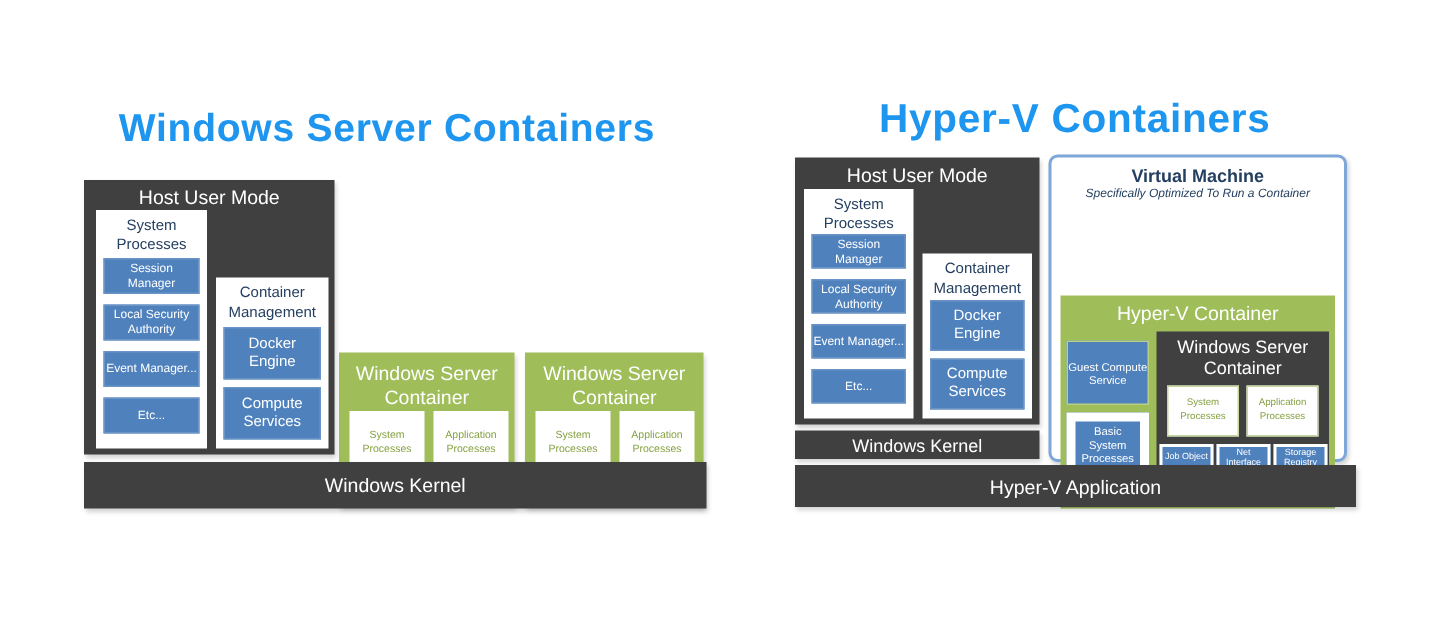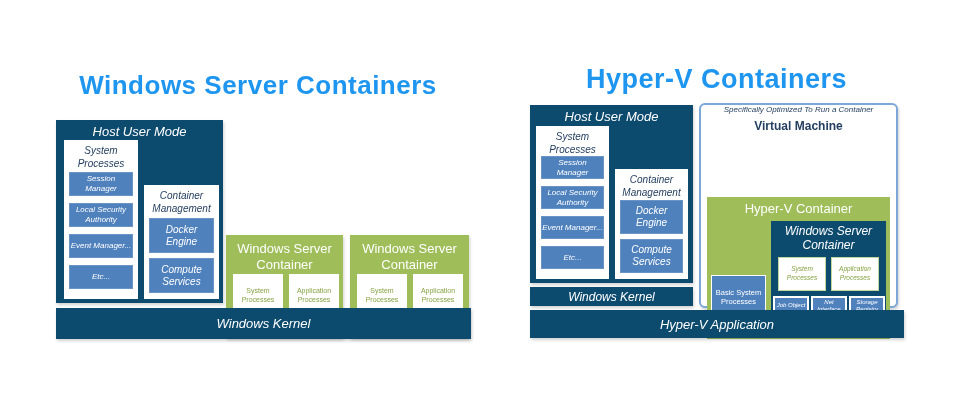--- a/index.html
+++ b/index.html
@@ -5,21 +5,21 @@
   * { margin:0; padding:0; box-sizing:border-box; }
   body { background:#ffffff; }
   .canvas {
     position:relative; width:960px; height:420px; background:#ffffff;
     font-family:"Liberation Sans", sans-serif; overflow:hidden;
   }
   .abs { position:absolute; }
   .heading {
     font-weight:700; color:#1e96f0; text-align:center; letter-spacing:0.5px;
   }
-  .blue { background:#0c4a6e; color:#ffffff;font-style:italic; }
+  .blue { background:#404040; color:#ffffff; }
   .green { background:#9fbd59; color:#ffffff;margin-top:35px; }
   .whitebox { background:#ffffff; }
   .shadow { box-shadow:1px 2px 3px rgba(0,0,0,0.18); }
   .center { display:flex; align-items:center; justify-content:center; text-align:center; }
   .navy-title { color:#243f60; text-align:center; font-size:10px; line-height:1.25; padding-top:5px; }
   .item {
     background:#4f81bd; color:#ffffff; font-size:8px; line-height:1.2;
     display:flex; align-items:center; justify-content:center; text-align:center;
     border:1px solid #6a94c6;
   }
@@ -101,27 +101,28 @@
       <div class="abs whitebox" style="left:85px;top:64px;width:73px;height:110px;">
         <div class="navy-title">Container Management</div>
         <div class="abs item" style="left:5px;top:31px;width:63px;height:34px;font-size:10px;">Docker Engine</div>
         <div class="abs item" style="left:5px;top:70px;width:63px;height:34px;font-size:10px;">Compute Services</div>
       </div>
     </div>
 
     <div class="abs blue shadow center" style="left:42px;top:287px;width:163px;height:19px;font-size:12px;">Windows Kernel</div>
 
     <div class="abs whitebox shadow" style="left:211px;top:103px;width:199px;height:205px;border:2px solid #7da7d8;border-radius:6px;">
+      <div style="text-align:center;padding-top:5px;font-size:12px;font-weight:700;color:#243f60;">Virtual Machine</div>
       <div style="text-align:center;font-size:8px;font-style:italic;color:#243f60;">Specifically Optimized To Run a Container</div>
-      <div style="text-align:center;padding-top:5px;font-size:12px;font-weight:700;color:#243f60;">Virtual Machine</div>
 
       <div class="abs green" style="left:6px;top:57px;width:183px;height:142px;">
         <div class="box-title" style="padding-top:4px;">Hyper-V Container</div>
 
-        <div class="abs item" style="left:4px;top:78px;width:55px;height:43px;font-size:7.5px;border:1px solid #ffffff;">Basic System Processes</div>
+        <div class="abs item" style="left:4px;top:30px;width:55px;height:43px;font-size:7.5px;border:1px solid #b9d083;">Guest Compute Service</div>
+        <div class="abs item" style="left:4px;top:78px;width:55px;height:43px;font-size:7.5px;border:6px solid #ffffff;">Basic System Processes</div>
 
         <div class="abs blue" style="left:64px;top:24px;width:115px;height:97px;">
           <div class="box-title" style="padding:3px 8px 0 8px;font-size:12px;">Windows Server Container</div>
           <div class="abs proc" style="left:7px;top:36px;width:48px;height:34px;font-size:6.5px;border:1px solid #c3d69b;">System Processes</div>
           <div class="abs proc" style="left:60px;top:36px;width:48px;height:34px;font-size:6.5px;border:1px solid #c3d69b;">Application Processes</div>
           <div class="abs prim" style="left:2px;top:75px;width:36px;height:19px;">Job Object</div>
           <div class="abs prim" style="left:40px;top:75px;width:36px;height:19px;">Net Interface</div>
           <div class="abs prim" style="left:78px;top:75px;width:36px;height:19px;">Storage Registry</div>
         </div>
 

